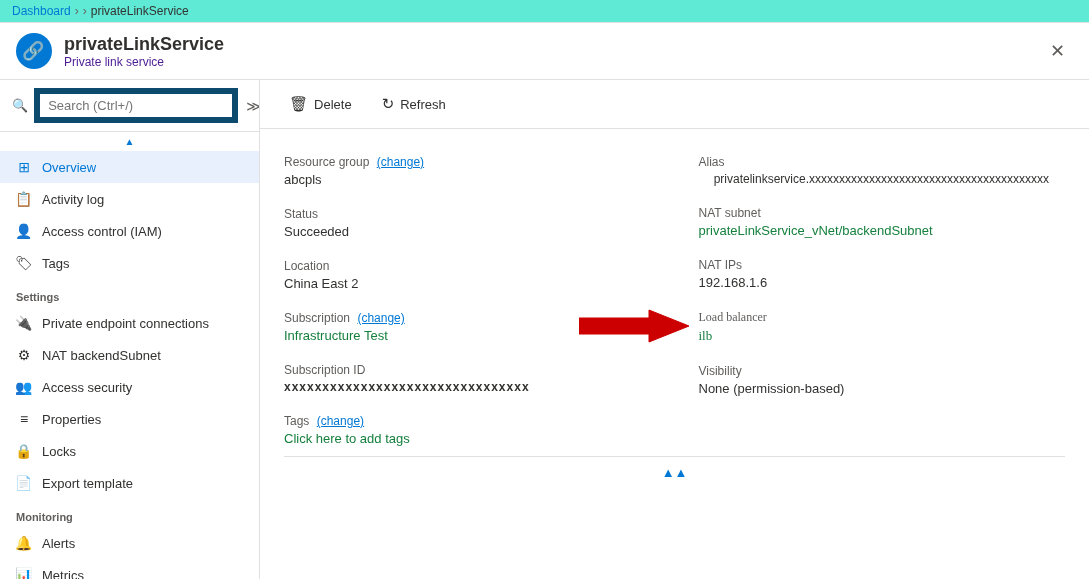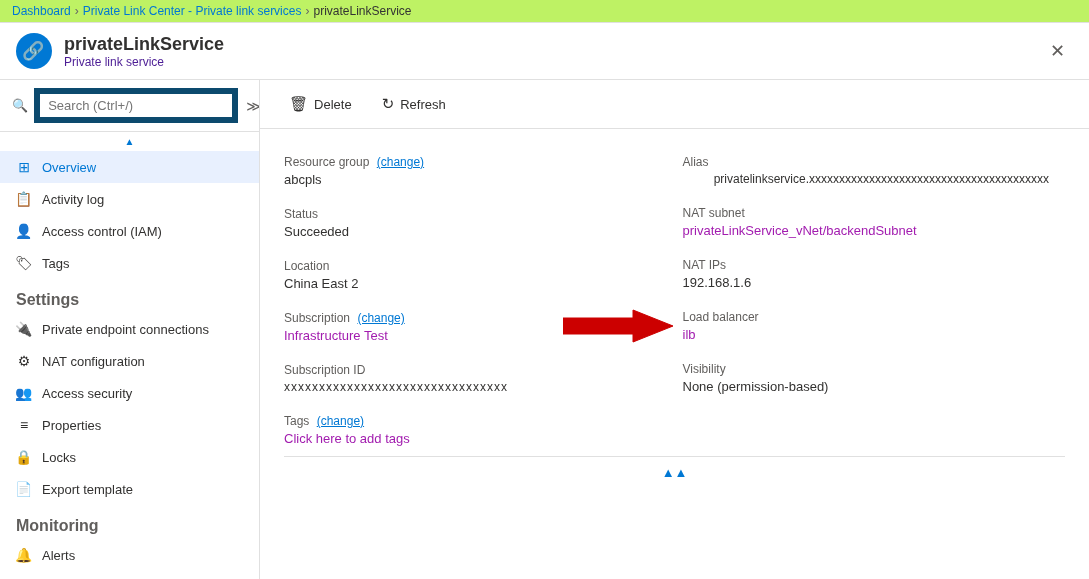--- a/index.html
+++ b/index.html
@@ -1,20 +1,20 @@
 <!DOCTYPE html>
 <html><head>
   <meta charset="utf-8">
   <style>
     * { box-sizing: border-box; margin: 0; padding: 0; }
     body { font-family: 'Segoe UI', Arial, sans-serif; font-size: 13px; color: #333; background: #f3f3f3; }
 
     
     .breadcrumb {
-      display: flex; align-items: center; padding: 4px 12px; background: #bef264;
+      display: flex; align-items: center; padding: 4px 12px; background: #5eead4;
       border-bottom: 1px solid #e0e0e0; font-size: 12px; color: #0078d4; gap: 4px;
     }
     .breadcrumb span { color: #333; }
     .breadcrumb a { color: #0078d4; text-decoration: none; }
     .breadcrumb .sep { color: #666; }
 
     
     .resource-header {
       display: flex; align-items: center; justify-content: space-between;
       background: #fff; padding: 10px 16px; border-bottom: 1px solid #e0e0e0;
@@ -45,21 +45,21 @@
       outline: none; color: #333;
     }
     .collapse-btn { background: none; border: none; cursor: pointer; color: #605e5c; font-size: 14px; padding: 2px; }
     .sidebar-nav { flex: 1; overflow-y: auto; }
     .nav-item {
       display: flex; align-items: center; gap: 10px; padding: 8px 16px;
       cursor: pointer; color: #323130; font-size: 13px;
     }
     .nav-item.active { background: #e8f0fe; color: #0078d4; }
     .nav-item .nav-icon { width: 16px; height: 16px; display: flex; align-items: center; justify-content: center; font-size: 14px; flex-shrink: 0; }
-    .nav-section { padding: 12px 16px 4px; font-size: 16px; font-weight: 600; color: #605e5c; text-transform: none; }
+    .nav-section { padding: 12px 16px 4px; font-size: 11px; font-weight: 600; color: #605e5c; text-transform: none; }
     .sidebar-scroll-indicator {
       display: flex; justify-content: center; padding: 4px;
       color: #0078d4; font-size: 10px;
     }
 
     
     .toolbar {
       display: flex; align-items: center; gap: 4px;
       padding: 8px 16px; background: #fff; border-bottom: 1px solid #e0e0e0;
     }
@@ -74,35 +74,34 @@
       flex: 1; overflow-y: auto; padding: 16px 24px; background: #fff; position: relative;
     }
 
     
     .info-grid {
       display: grid; grid-template-columns: 1fr 1fr; gap: 16px; 
     }
     .info-cell { padding: 10px 16px 10px 0; }
     .info-label { font-size: 12px; color: #605e5c; margin-bottom: 3px; }
     .info-value { font-size: 13px; color: #323130; }
-    .info-value a { color: #a21caf; text-decoration: none; }
+    .info-value a { color: #15803d; text-decoration: none; }
 
     
     .collapse-arrows {
       display: flex; justify-content: center; padding: 8px; border-top: 1px solid #e0e0e0;
       cursor: pointer; color: #0078d4;
     }
   </style>
 </head>
 <body>
 
 <div class="breadcrumb">
   <a href="#">Dashboard</a>
   <span class="sep">›</span>
-  <a href="#">Private Link Center - Private link services</a>
   <span class="sep">›</span>
   <span>privateLinkService</span>
 </div>
 
 <div class="resource-header">
   <div class="resource-header-left">
     <div class="resource-icon">
       <span>🔗</span>
     </div>
     <div>
@@ -147,21 +146,21 @@
       </div>
 
       <div class="nav-section">Settings</div>
 
       <div class="nav-item">
         <span class="nav-icon">🔌</span>
         <span>Private endpoint connections</span>
       </div>
       <div class="nav-item">
         <span class="nav-icon">⚙</span>
-        <span>NAT configuration</span>
+        <span>NAT backendSubnet</span>
       </div>
       <div class="nav-item">
         <span class="nav-icon">👥</span>
         <span>Access security</span>
       </div>
       <div class="nav-item">
         <span class="nav-icon">≡</span>
         <span>Properties</span>
       </div>
       <div class="nav-item">
@@ -227,54 +226,54 @@
               <span>Subscription</span>
               <a href="#" style="margin-left:4px; font-size:12px; color:#0078d4;">(change)</a>
             </div>
             <div class="info-value">
               <a href="#">Infrastructure Test</a>
             </div>
           </div>
 
           <div class="info-cell">
             <div class="info-label">Subscription ID</div>
-            <div class="info-value" style="font-size:12px; letter-spacing:1px;">xxxxxxxxxxxxxxxxxxxxxxxxxxxxxxxx</div>
+            <div class="info-value" style="font-size:12px; letter-spacing:1px;font-weight:bold;">xxxxxxxxxxxxxxxxxxxxxxxxxxxxxxxx</div>
           </div>
 
           <div class="info-cell">
             <div class="info-label">
               <span>Tags</span>
               <a href="#" style="margin-left:4px; font-size:12px; color:#0078d4;">(change)</a>
             </div>
             <div class="info-value">
               <a href="#">Click here to add tags</a>
             </div>
           </div>
         </div>
 
-        <div style="position:relative;">
+        <div style="position:relative;margin-left:16px;">
 
           <div class="info-cell">
             <div class="info-label">Alias</div>
             <div class="info-value" style="font-size:12px; word-break:break-all;text-align:right;">privatelinkservice.xxxxxxxxxxxxxxxxxxxxxxxxxxxxxxxxxxxxxxxx</div>
           </div>
 
           <div class="info-cell">
             <div class="info-label">NAT subnet</div>
             <div class="info-value">
               <a href="#">privateLinkService_vNet/backendSubnet</a>
             </div>
           </div>
 
           <div class="info-cell">
             <div class="info-label">NAT IPs</div>
             <div class="info-value">192.168.1.6</div>
           </div>
 
-          <div class="info-cell" style="position:relative;">
+          <div class="info-cell" style="position:relative;font-family:Liberation Serif, serif;">
 
             <div style="position:absolute; left:-120px; top:8px;">
               <svg width="110" height="36" viewBox="0 0 110 36">
                 <polygon points="0,10 70,10 70,2 110,18 70,34 70,26 0,26" fill="#cc0000" stroke="#cc0000" stroke-width="1"></polygon>
               </svg>
             </div>
             <div class="info-label">Load balancer</div>
             <div class="info-value">
               <a href="#">ilb</a>
             </div>

